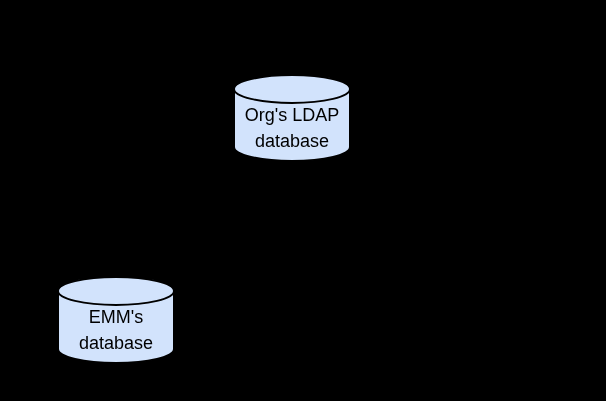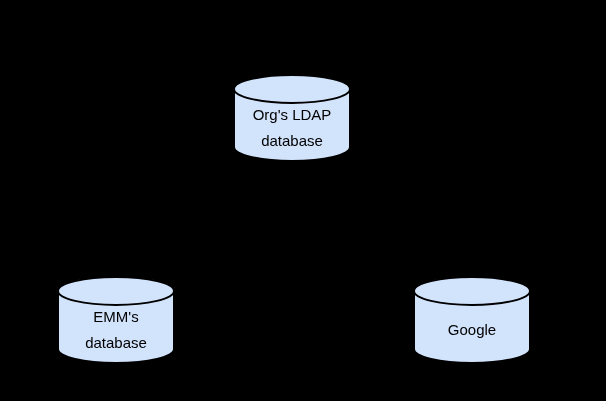--- a/index.html
+++ b/index.html
@@ -36,21 +36,21 @@
   }
   .node-label {
     position: absolute;
     left: 0; right: 0; top: 0; bottom: 0;
     display: flex;
     flex-direction: column;
     align-items: center;
     justify-content: center;
     padding-top: 20px;
     box-sizing: border-box;
-    font-size: 15px;
+    font-size: 18px;
     line-height: 26px;
     color: var(--node-text, #000000);
     text-align: center;
     white-space: nowrap;
   }
 </style>
 </head>
 <body style="background: rgb(0, 0, 0);">
 
 <div class="canvas" style="--bg: #000000; --node-fill: #d2e3fc; --node-stroke: #000000; --node-text: #000000;">
@@ -70,23 +70,14 @@
     <svg class="cyl" viewBox="0 0 120 90" aria-hidden="true">
       <path class="cyl-body" d="M 2 16 L 2 74 A 58 14 0 0 0 118 74 L 118 16"></path>
       <ellipse class="cyl-top" cx="60" cy="16" rx="58" ry="14"></ellipse>
     </svg>
     <div class="node-label">
       <div>EMM's</div>
       <div>database</div>
     </div>
   </div>
 
-  <div class="node node-google">
-    <svg class="cyl" viewBox="0 0 120 90" aria-hidden="true">
-      <path class="cyl-body" d="M 2 16 L 2 74 A 58 14 0 0 0 118 74 L 118 16"></path>
-      <ellipse class="cyl-top" cx="60" cy="16" rx="58" ry="14"></ellipse>
-    </svg>
-    <div class="node-label">
-      <div>Google</div>
-    </div>
-  </div>
 
 </div>
 
 </body></html>

